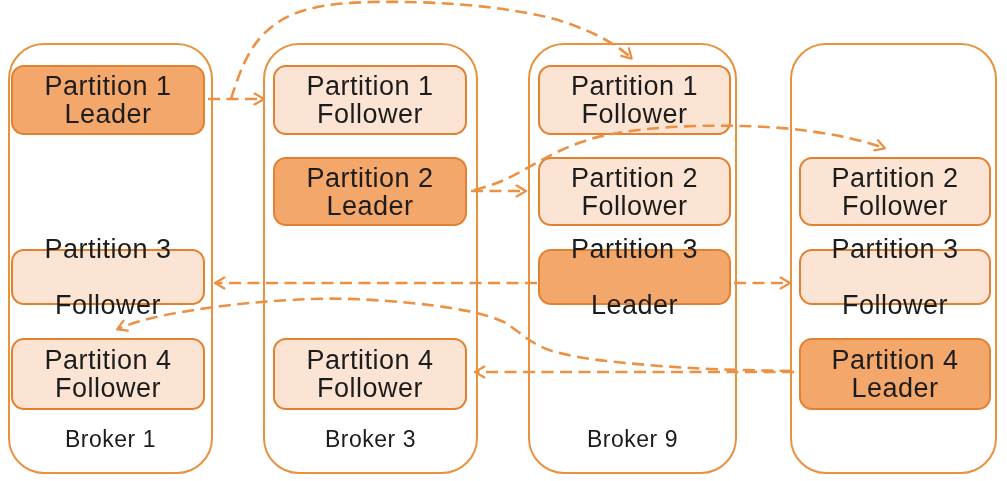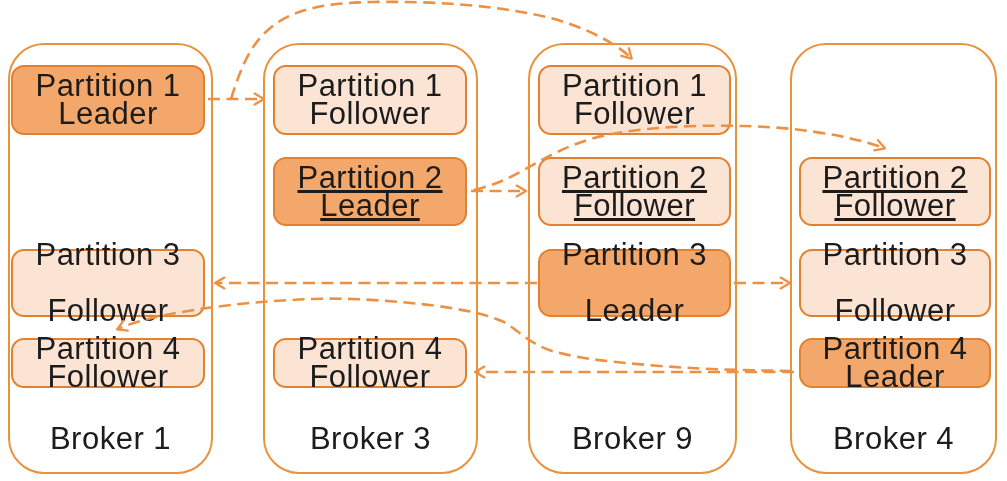--- a/index.html
+++ b/index.html
@@ -24,37 +24,37 @@
   .bk4{left:790px;width:207px;}
   .pbox{
     position:absolute;
     box-sizing:border-box;
     border:2.5px solid #E2812F;
     border-radius:13px;
     display:flex;flex-direction:column;
     align-items:center;justify-content:center;
     text-align:center;
     color:#1c1c1c;
-    font-size:31px;line-height:28px;
+    font-size:27px;line-height:28px;
     letter-spacing:0.5px;
   }
   .bk1 .pbox{left:1px;right:6px;}
   .bk2 .pbox{left:8px;right:9px;}
   .bk3 .pbox{left:8px;right:4px;}
   .bk4 .pbox{left:7px;right:4px;}
   .row1{top:20px;height:70px;}
-  .row2{top:112px;height:69px;text-decoration:underline;}
-  .row3{top:204px;height:68px;gap:28px;}
-  .row4{top:293px;height:50px;}
+  .row2{top:112px;height:69px;}
+  .row3{top:204px;height:56px;gap:28px;}
+  .row4{top:293px;height:72px;}
   .leader{background:#F4A76A;}
   .follower{background:#FBE4D3;}
   .blabel{
     position:absolute;left:0;right:0;top:378px;height:32px;
     display:flex;align-items:center;justify-content:center;
-    color:#1c1c1c;font-size:31px;letter-spacing:0.5px;
+    color:#1c1c1c;font-size:23px;letter-spacing:0.5px;
   }
   .wires{
     position:absolute;left:0;top:0;
     pointer-events:none;
     z-index:5;
   }
 </style>
 </head>
 <body>
 
@@ -114,21 +114,20 @@
       <span>Follower</span>
     </div>
     <div class="pbox follower row3">
       <span>Partition 3</span>
       <span>Follower</span>
     </div>
     <div class="pbox leader row4">
       <span>Partition 4</span>
       <span>Leader</span>
     </div>
-    <div class="blabel">Broker 4</div>
   </div>
 
   <svg class="wires" width="1007" height="481" viewBox="0 0 1007 481">
     <defs>
       <marker id="arw" markerWidth="5.2" markerHeight="5.2" viewBox="0 0 10 10" refX="7.6" refY="5" orient="auto" markerUnits="strokeWidth">
         <path d="M1.4,1 L8.3,5 L1.4,9" fill="none" stroke="#EC9143" stroke-width="1.7" stroke-linecap="round" stroke-linejoin="round"></path>
       </marker>
     </defs>
     <g fill="none" stroke="#EC9143" stroke-width="2.6" stroke-dasharray="12 6.5">
       <path d="M 208 99 L 263 99" marker-end="url(#arw)"></path>

